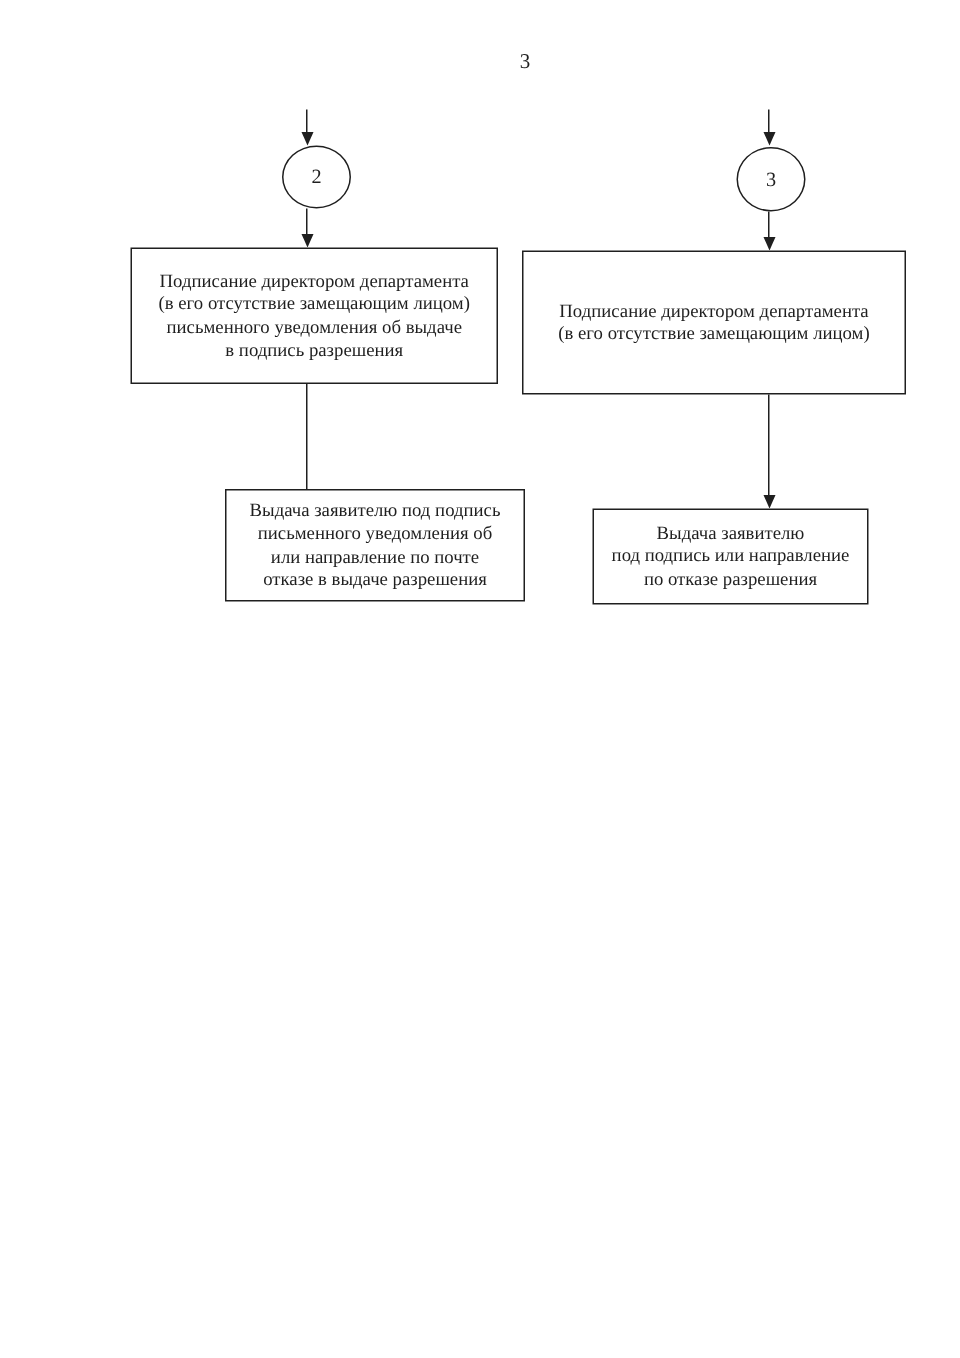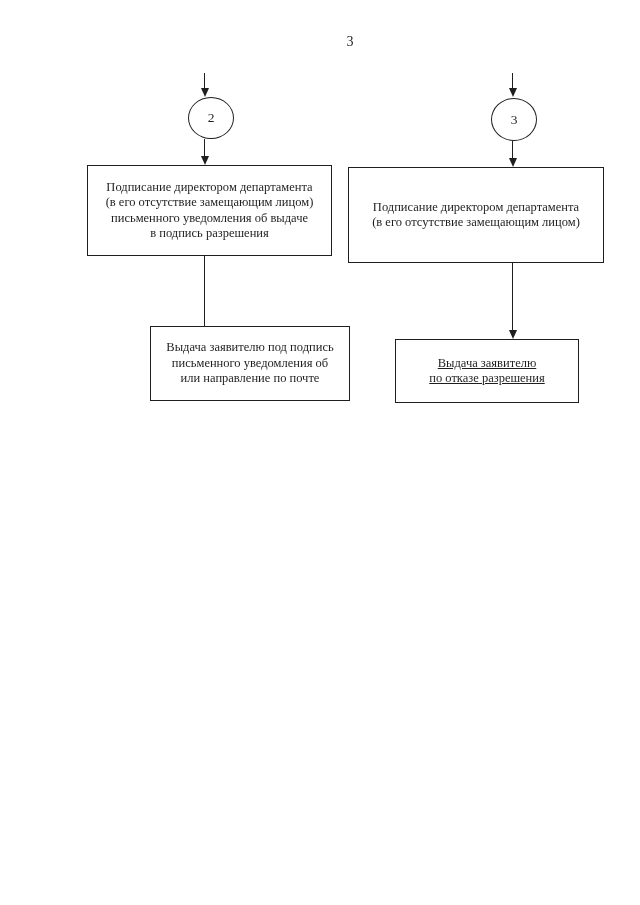--- a/index.html
+++ b/index.html
@@ -42,21 +42,21 @@
     display:flex;flex-direction:column;justify-content:center;
     text-align:center;
     font-size:12.5px;
     line-height:15.5px;
     background:var(--paper);
   }
   .pbox .line{white-space:nowrap;}
   .box-l1{left:87px;top:165px;width:243px;height:89px;}
   .box-l2{left:107px;top:326px;width:198px;height:73px;margin-left:43px;}
   .box-r1{left:348px;top:167px;width:254px;height:94px;}
-  .box-r2{left:395px;top:339px;width:182px;height:62px;text-decoration:underline;}
+  .box-r2{left:395px;top:339px;width:182px;height:62px;}
   
   .vline{
     position:absolute;
     width:0;
     border-left:1.5px solid var(--ink);
   }
   .arrowhead{
     position:absolute;
     width:0;height:0;
     border-left:4.5px solid transparent;
@@ -102,20 +102,21 @@
     <div class="line">в подпись разрешения</div>
   </div>
 
   <div class="vline l-line-low"></div>
   <div class="arrowhead l-arrow-low"></div>
 
   <div class="pbox box-l2">
     <div class="line">Выдача заявителю под подпись</div>
     <div class="line">письменного уведомления об</div>
     <div class="line">или направление по почте</div>
+    <div class="line">отказе в выдаче разрешения</div>
   </div>
 
   <div class="vline r-line-top"></div>
   <div class="arrowhead r-arrow-top"></div>
 
   <div class="circle circle-right">
     <span>3</span>
   </div>
 
   <div class="vline r-line-mid"></div>
@@ -124,16 +125,17 @@
   <div class="pbox box-r1">
     <div class="line">Подписание директором департамента</div>
     <div class="line">(в его отсутствие замещающим лицом)</div>
   </div>
 
   <div class="vline r-line-low"></div>
   <div class="arrowhead r-arrow-low"></div>
 
   <div class="pbox box-r2">
     <div class="line">Выдача заявителю</div>
+    <div class="line">под подпись или направление</div>
     <div class="line">по отказе разрешения</div>
   </div>
 
 </div>
 
 </body></html>

